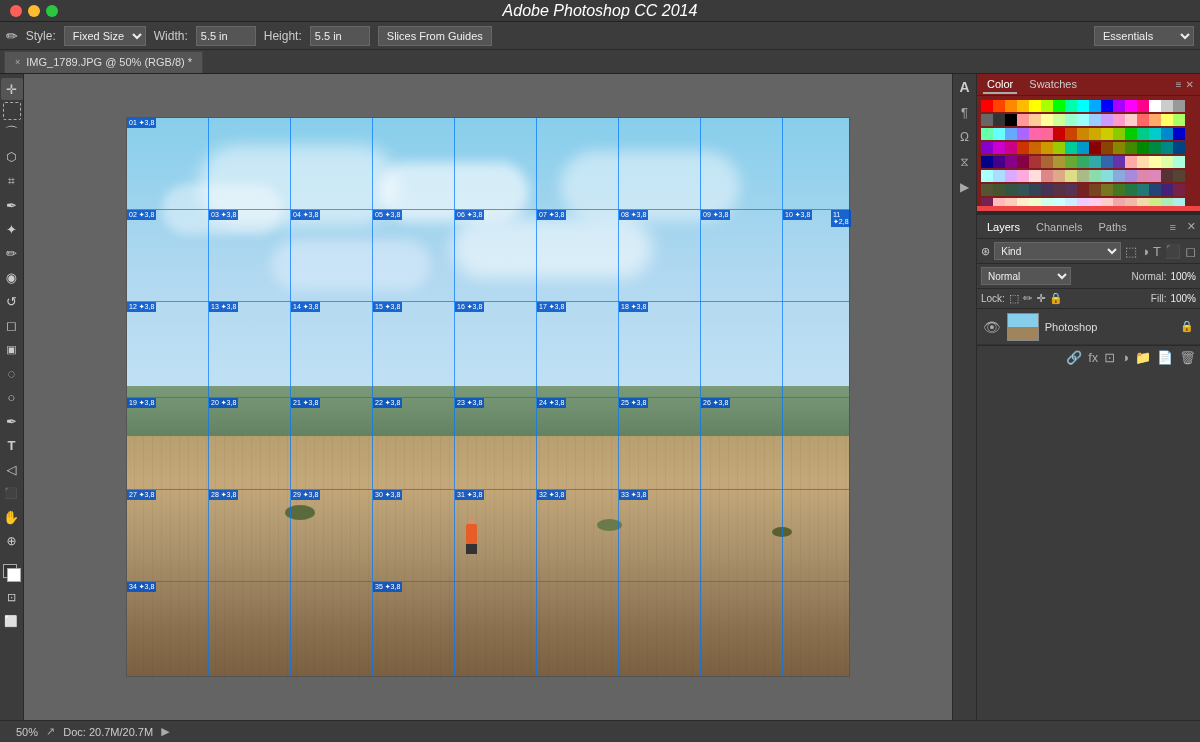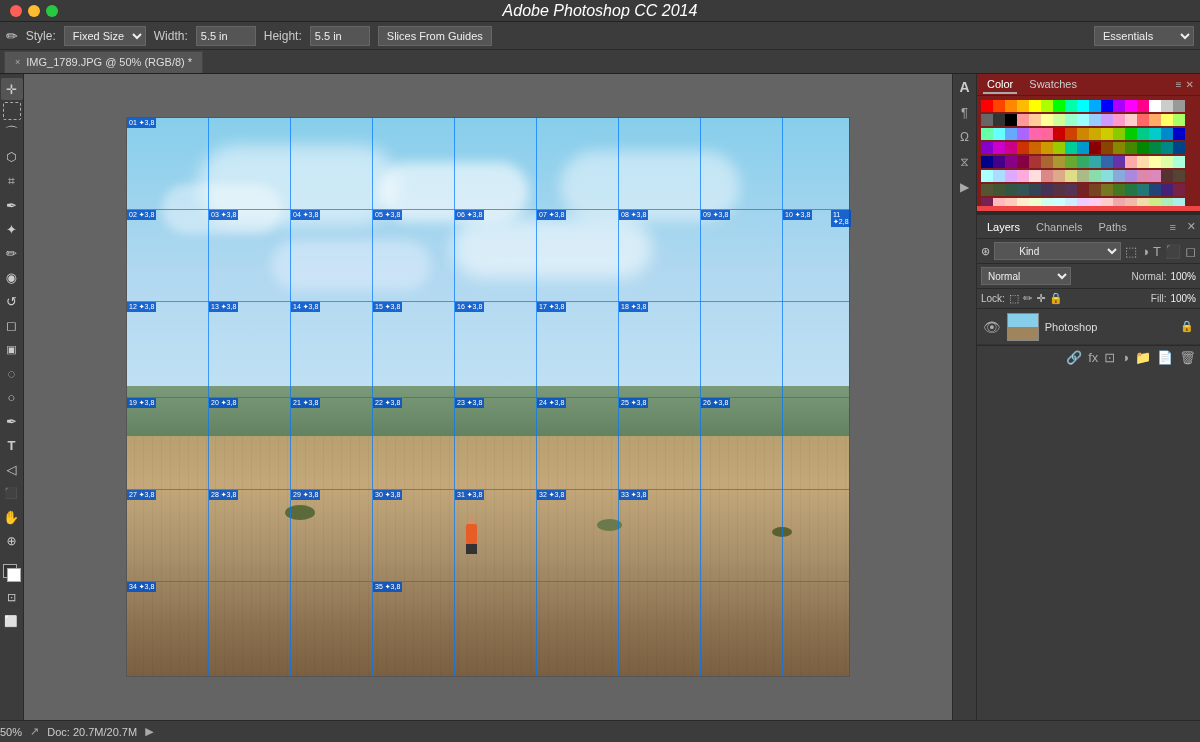--- a/index.html
+++ b/index.html
@@ -270,21 +270,21 @@
       display: flex;
       align-items: center;
       gap: 4px;
     }
     .filter-select {
       background: #555;
       border: 1px solid #666;
       color: #eee;
       font-size: 10px;
       height: 18px;
-      padding: 0 20px;
+      padding: 0 2px;
       flex: 1;
     }
     .filter-icon {
       color: #ccc;
       font-size: 11px;
     }
 
     .layers-blend-bar {
       padding: 3px 4px;
       background: #3c3c3c;
@@ -377,21 +377,21 @@
       gap: 6px;
     }
 
     
     #statusbar {
       height: 22px;
       background: #3c3c3c;
       border-top: 1px solid #2a2a2a;
       display: flex;
       align-items: center;
-      padding: 0 0;
+      padding: 0 16px;
       gap: 8px;
       position: absolute;
       bottom: 0;
       left: 0;
       right: 0;
     }
     .status-text { font-size: 11px; color: #ccc; }
     .status-icon { font-size: 11px; color: #aaa; cursor: pointer; }
     .rv-icon {
       width: 22px;

